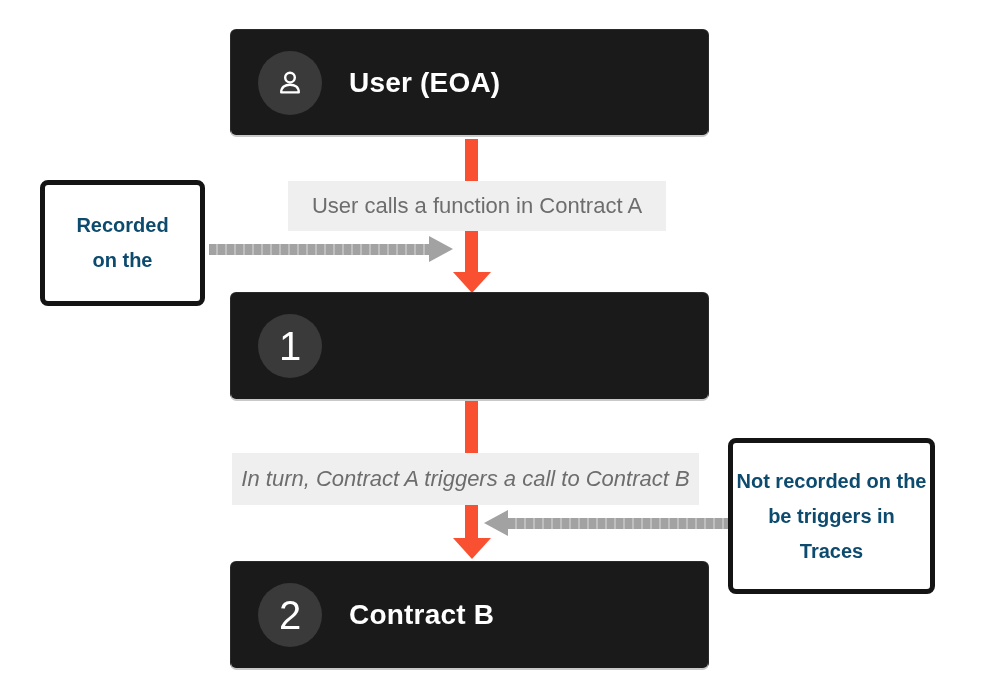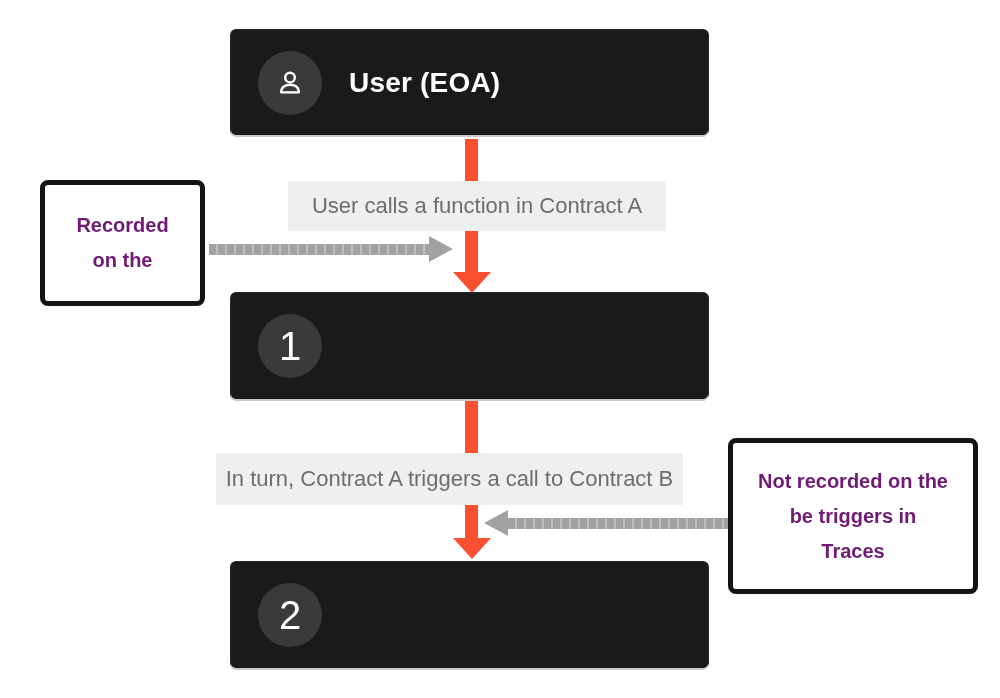--- a/index.html
+++ b/index.html
@@ -55,21 +55,21 @@
     position: absolute;
     background: #efefef;
     color: #6d6d6d;
     font-size: 22px;
     display: flex;
     align-items: center;
     justify-content: center;
     white-space: nowrap;
   }
   #edge-label-1 { left: 288px; top: 181px; width: 378px; height: 50px; }
-  #edge-label-2 { left: 216px; top: 453px; width: 467px; height: 52px; }
+  #edge-label-2 { left: 232px; top: 453px; width: 467px; height: 52px; font-style: italic; }
 
   
   .oshaft {
     position: absolute;
     left: 465px;
     width: 13px;
     background: #f85030;
   }
   #oseg1 { top: 139px; height: 44px; }
   #oseg2 { top: 229px; height: 44px; }
@@ -111,24 +111,24 @@
     border-radius: 8px;
     box-sizing: border-box;
     display: flex;
     flex-direction: column;
     align-items: center;
     justify-content: center;
     text-align: center;
     font-weight: 700;
     font-size: 20px;
     line-height: 35px;
-    color: #701a75;
+    color: #0c4a6e;
   }
   #note-left  { left: 40px;  top: 180px; width: 165px; height: 126px; }
-  #note-right { left: 728px; top: 438px; width: 250px; height: 156px; }
+  #note-right { left: 728px; top: 438px; width: 207px; height: 156px; }
 
   .user-icon-svg { display: block; }
 </style>
 </head>
 <body>
 
 <div class="canvas">
 
   <div class="oshaft" id="oseg1"></div>
   <div class="oshaft" id="oseg2"></div>
@@ -156,20 +156,21 @@
     </div>
     <div class="node-title">User (EOA)</div>
   </div>
 
   <div class="node" id="node-a">
     <div class="badge">1</div>
   </div>
 
   <div class="node" id="node-b">
     <div class="badge">2</div>
+    <div class="node-title">Contract B</div>
   </div>
 
   <div class="note" id="note-left">
     <div>Recorded</div>
     <div>on the</div>
   </div>
 
   <div class="note" id="note-right">
     <div>Not recorded on the</div>
     <div>be triggers in</div>

